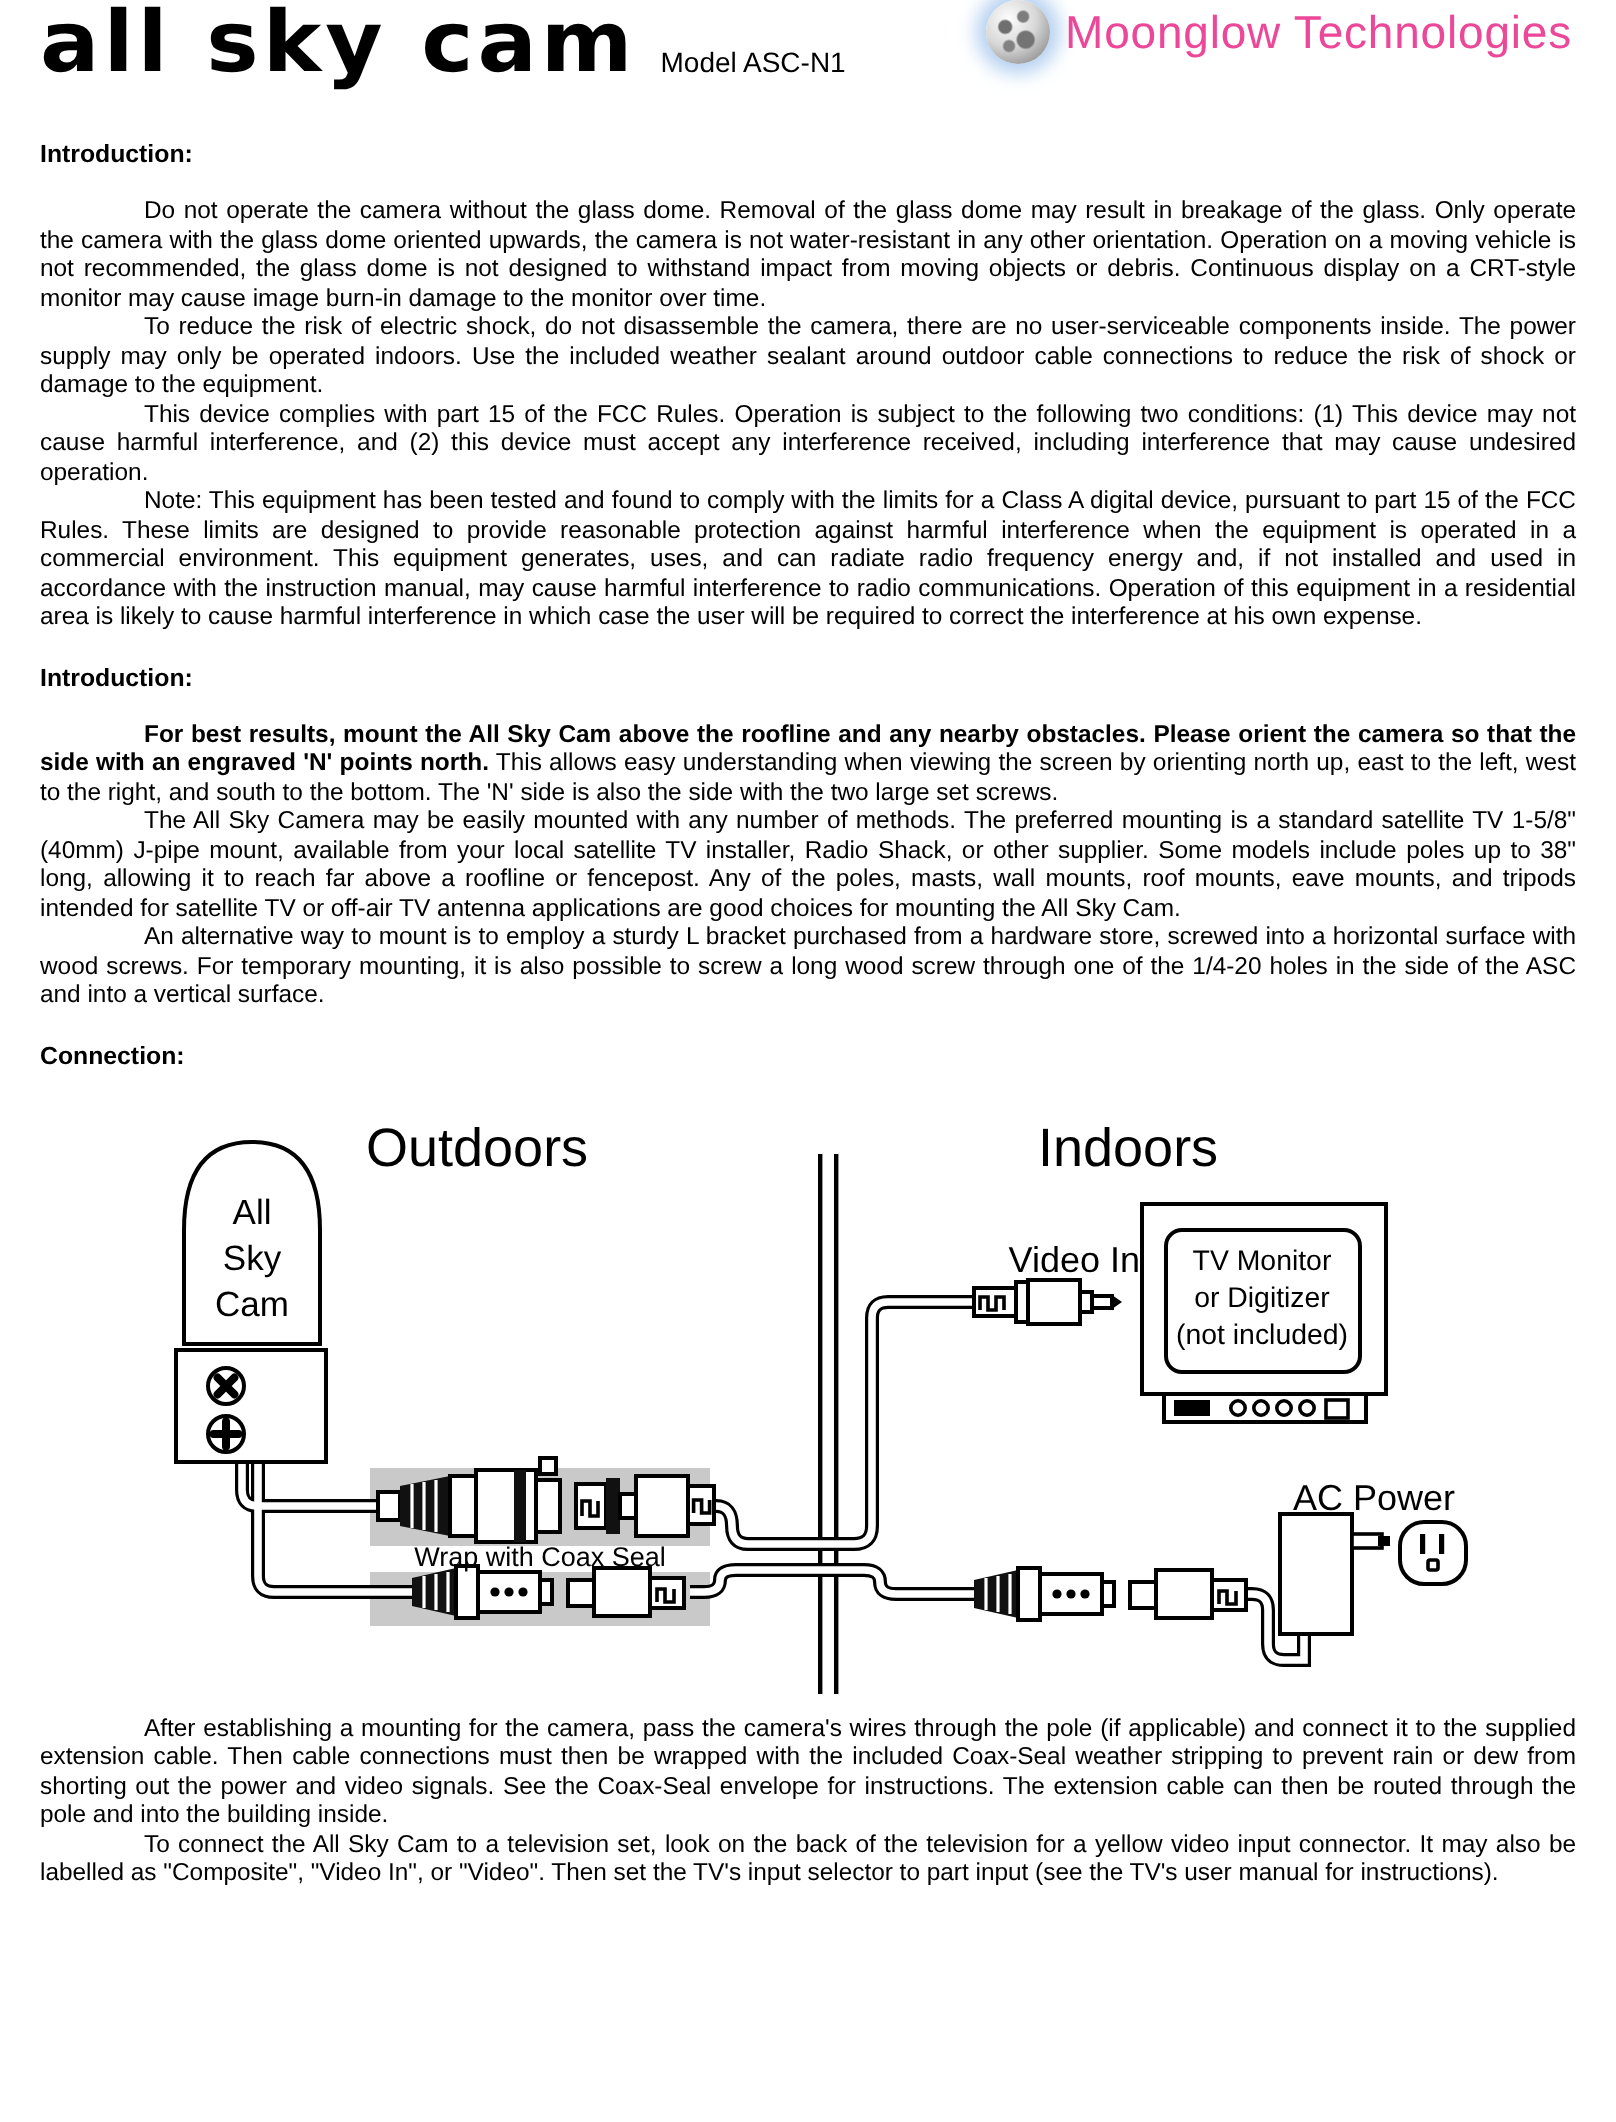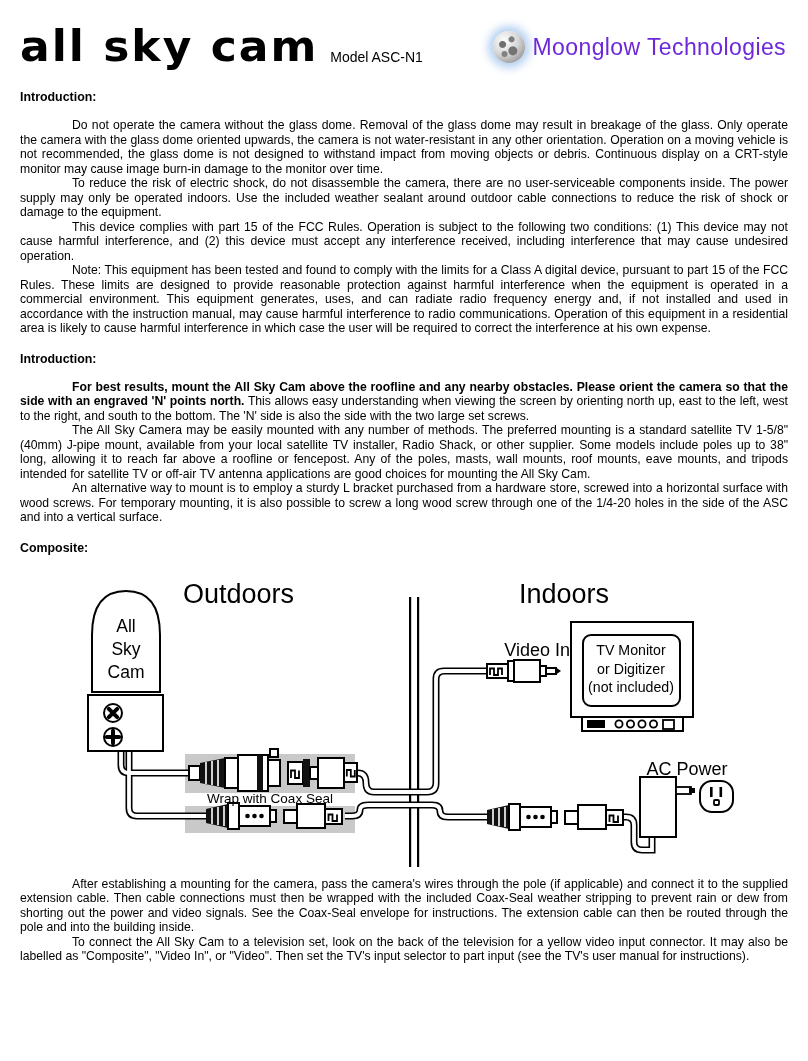--- a/index.html
+++ b/index.html
@@ -1,33 +1,33 @@
 <!DOCTYPE html>
 <html><head>
 <meta charset="utf-8">
 <style>
   html,body{margin:0;padding:0;background:#fff;}
   body{width:808px;min-height:1061px;font-family:"Liberation Sans",sans-serif;color:#000;}
   .page{padding:0 20px 24px 20px;}
 
   
-  .header{display:flex;justify-content:space-between;align-items:center;padding-top:20px;height:54px;}
+  .header{display:flex;justify-content:space-between;align-items:flex-start;padding-top:0;height:54px;}
   .logo-left{display:flex;align-items:baseline;}
   .asc-logo{font-family:"DejaVu Sans",sans-serif;font-weight:bold;font-size:44px;line-height:1;letter-spacing:2px;transform:scaleY(.96);display:inline-block;}
   .model{font-size:14px;margin-left:12px;}
   .brand{display:flex;align-items:center;padding-right:2px;}
   .moon{display:inline-block;width:32px;height:32px;border-radius:50%;margin-right:8px;
     background:
       radial-gradient(circle at 30% 42%, #6f6f6f 0 3px, rgba(0,0,0,0) 4px),
       radial-gradient(circle at 58% 26%, #7d7d7d 0 2.5px, rgba(0,0,0,0) 3.5px),
       radial-gradient(circle at 62% 62%, #747474 0 4px, rgba(0,0,0,0) 5px),
       radial-gradient(circle at 36% 72%, #828282 0 2.5px, rgba(0,0,0,0) 3.5px),
       radial-gradient(circle at 35% 30%, #fdfdfd, #d8d8d8 45%, #a3a3a3 75%, #6e6e6e);
     box-shadow:0 0 9px 5px rgba(150,190,235,.7);}
-  .brand-text{font-size:23px;color:#6d28d9;letter-spacing:.4px;}
+  .brand-text{font-size:23px;color:#ec4899;letter-spacing:.4px;}
 
   
   .sec-heading{font-size:12.4px;font-weight:bold;margin:16px 0 14px 0;}
   .h-intro{}
   .btext{font-size:12.2px;line-height:14.5px;text-align:justify;}
   .btext p{margin:0;text-indent:52px;}
   .btext p.no-indent{text-indent:0;}
   .lead-bold{font-weight:bold;}
 
   
@@ -75,21 +75,21 @@
     <p>Note: This equipment has been tested and found to comply with the limits for a Class A digital device, pursuant to part 15 of the FCC Rules. These limits are designed to provide reasonable protection against harmful interference when the equipment is operated in a commercial environment. This equipment generates, uses, and can radiate radio frequency energy and, if not installed and used in accordance with the instruction manual, may cause harmful interference to radio communications. Operation of this equipment in a residential area is likely to cause harmful interference in which case the user will be required to correct the interference at his own expense.</p>
   </div>
 
   <div class="sec-heading">Introduction:</div>
   <div class="btext">
     <p><span class="lead-bold">For best results, mount the All Sky Cam above the roofline and any nearby obstacles.  Please orient the camera so that the side with an engraved 'N' points north.</span><span>  This allows easy understanding when viewing the screen by orienting north up, east to the left, west to the right, and south to the bottom.  The 'N' side is also the side with the two large set screws.</span></p>
     <p>The All Sky Camera may be easily mounted with any number of methods.  The preferred mounting is a standard satellite TV 1-5/8" (40mm) J-pipe mount, available from your local satellite TV installer, Radio Shack, or other supplier.  Some models include poles up to 38" long, allowing it to reach far above a roofline or fencepost.  Any of the poles, masts, wall mounts, roof mounts, eave mounts, and tripods intended for satellite TV or off-air TV antenna applications are good choices for mounting the All Sky Cam.</p>
     <p>An alternative way to mount is to employ a sturdy L bracket purchased from a hardware store, screwed into a horizontal surface with wood screws.  For temporary mounting, it is also possible to screw a long wood screw through one of the 1/4-20 holes in the side of the ASC and into a vertical surface.</p>
   </div>
 
-  <div class="sec-heading">Composite:</div>
+  <div class="sec-heading">Connection:</div>
 
   <svg class="diagram" width="808" height="304" viewBox="0 630 808 304" xmlns="http://www.w3.org/2000/svg">
     <defs>
       <g id="pwrchain">
         <polygon class="dark" points="206,870 228,865 228,889 206,884"></polygon>
         <path class="rib" d="M212 869 V885 M218 868 V886 M224 867 V887"></path>
         <rect class="part" x="228" y="864" width="11" height="26"></rect>
         <rect class="part" x="239" y="867" width="31" height="20"></rect>
         <circle cx="247.5" cy="877" r="2.3"></circle>
         <circle cx="254.5" cy="877" r="2.3"></circle>

